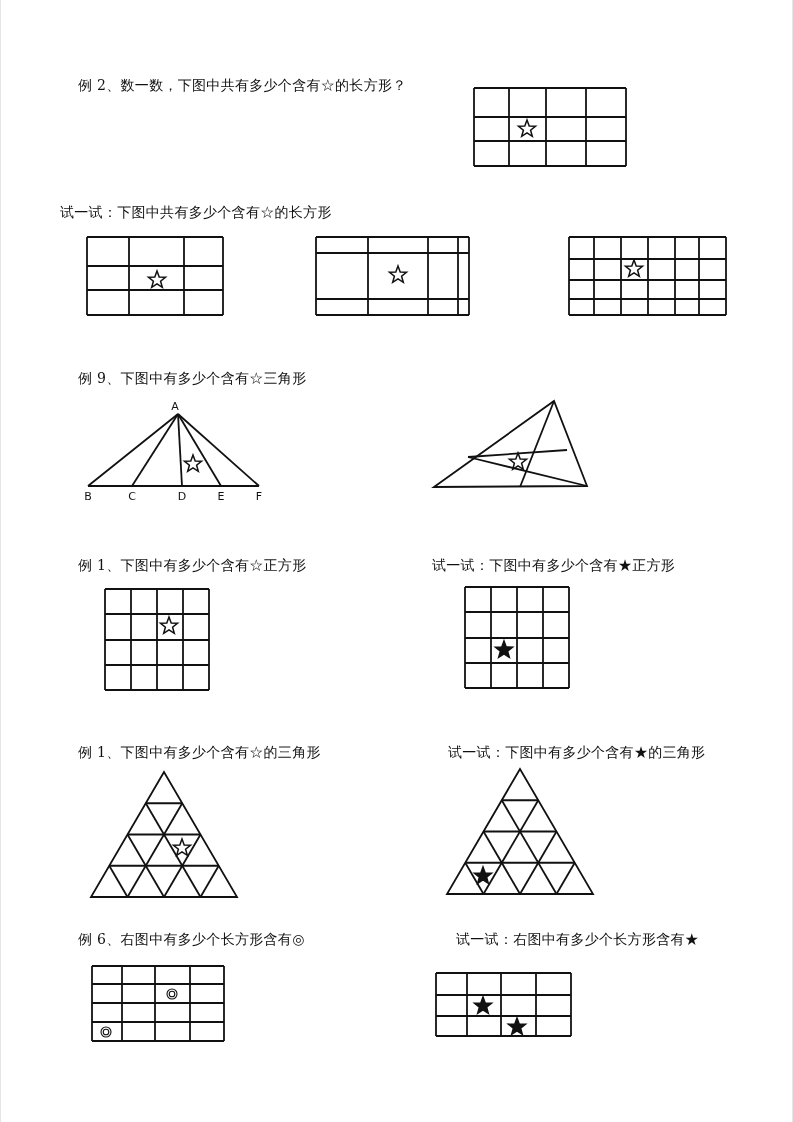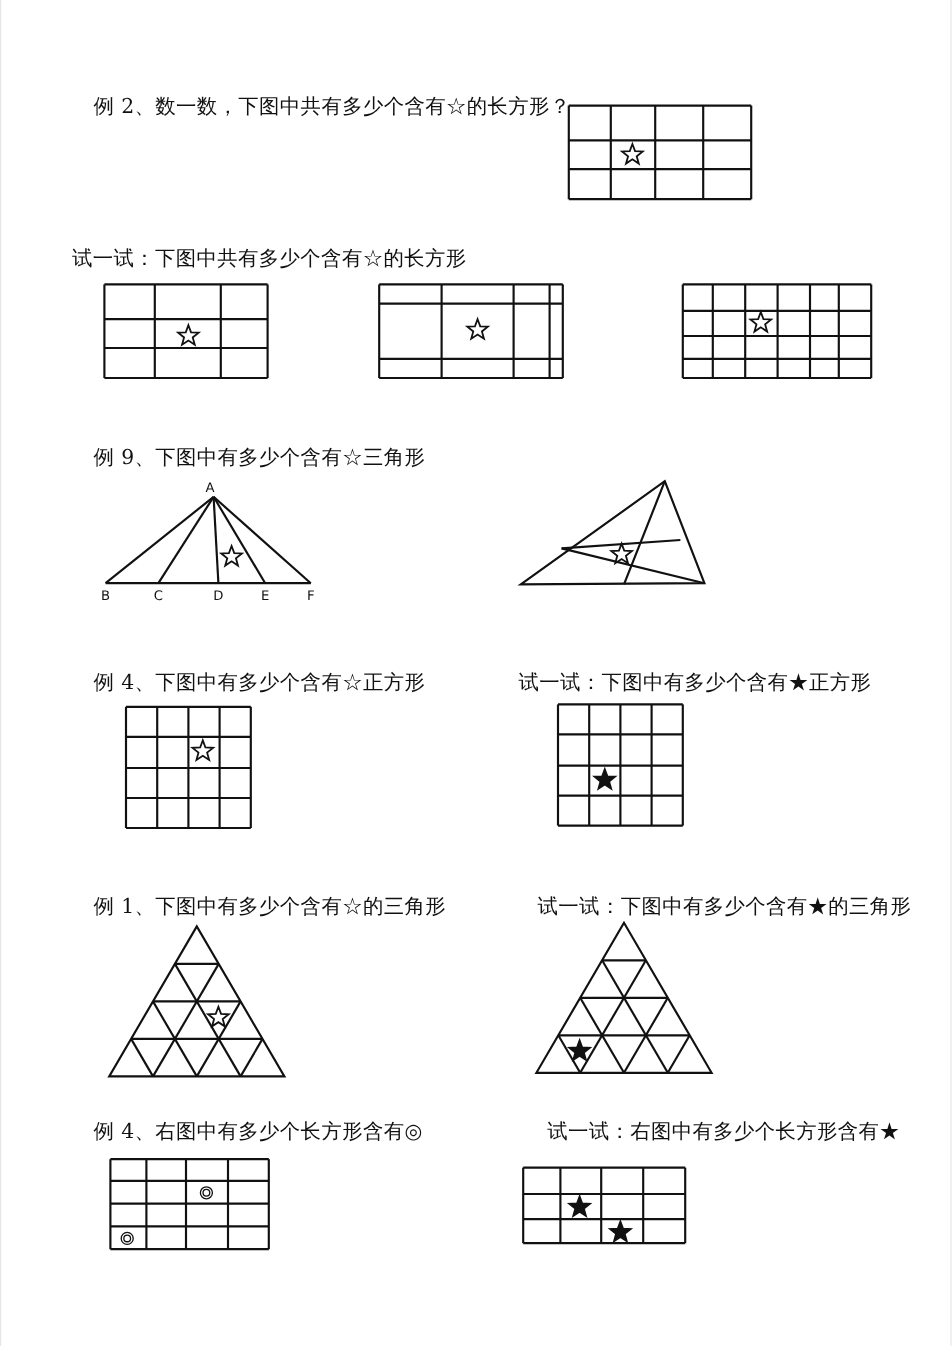--- a/index.html
+++ b/index.html
@@ -1,37 +1,37 @@
 <!DOCTYPE html>
 <html><head>
 <meta charset="utf-8">
 <style>
   html, body { margin:0; padding:0; background:#ffffff; }
   body { width:793px; height:1122px; position:relative; overflow:hidden;
          font-family:"DejaVu Serif", "Liberation Serif", serif; color:#111; }
-  .q { position:absolute; font-size:17px; white-space:nowrap; letter-spacing:0.3px; }
+  .q { position:absolute; font-size:14px; white-space:nowrap; letter-spacing:0.3px; }
   svg.fig { position:absolute; overflow:visible; }
   svg.fig line, svg.fig rect, svg.fig polygon, svg.fig polyline { stroke:#111; stroke-width:1.8; fill:none; }
   svg.fig text { font-family:"DejaVu Sans", "Liberation Sans", sans-serif; font-size:11px; fill:#111; }
   .edge { position:absolute; top:0; width:1px; height:100%; background:#e6e6e6; }
 </style>
 </head>
 <body>
 
 <div class="edge" style="left:0"></div>
 <div class="edge" style="right:0"></div>
 
 <div class="q" style="left:78px;top:77px">例 2、数一数，下图中共有多少个含有☆的长方形？</div>
 <div class="q" style="left:60px;top:204px">试一试：下图中共有多少个含有☆的长方形</div>
 <div class="q" style="left:78px;top:370px">例 9、下图中有多少个含有☆三角形</div>
-<div class="q" style="left:78px;top:557px">例 4、下图中有多少个含有☆正方形</div>
+<div class="q" style="left:78px;top:557px">例 1、下图中有多少个含有☆正方形</div>
 <div class="q" style="left:432px;top:557px">试一试：下图中有多少个含有★正方形</div>
 <div class="q" style="left:78px;top:744px">例 1、下图中有多少个含有☆的三角形</div>
 <div class="q" style="left:448px;top:744px">试一试：下图中有多少个含有★的三角形</div>
-<div class="q" style="left:78px;top:931px">例 4、右图中有多少个长方形含有◎</div>
+<div class="q" style="left:78px;top:931px">例 6、右图中有多少个长方形含有◎</div>
 <div class="q" style="left:456px;top:931px">试一试：右图中有多少个长方形含有★</div>
 
 <svg class="fig" width="154" height="80" style="left: 474px; top: 88px;">
     <line x1="0" y1="0" x2="0" y2="78"></line>
     <line x1="35" y1="0" x2="35" y2="78"></line>
     <line x1="72" y1="0" x2="72" y2="78"></line>
     <line x1="112" y1="0" x2="112" y2="78"></line>
     <line x1="152" y1="0" x2="152" y2="78"></line>
     <line x1="0" y1="0" x2="152" y2="0"></line>
     <line x1="0" y1="29" x2="152" y2="29"></line>

